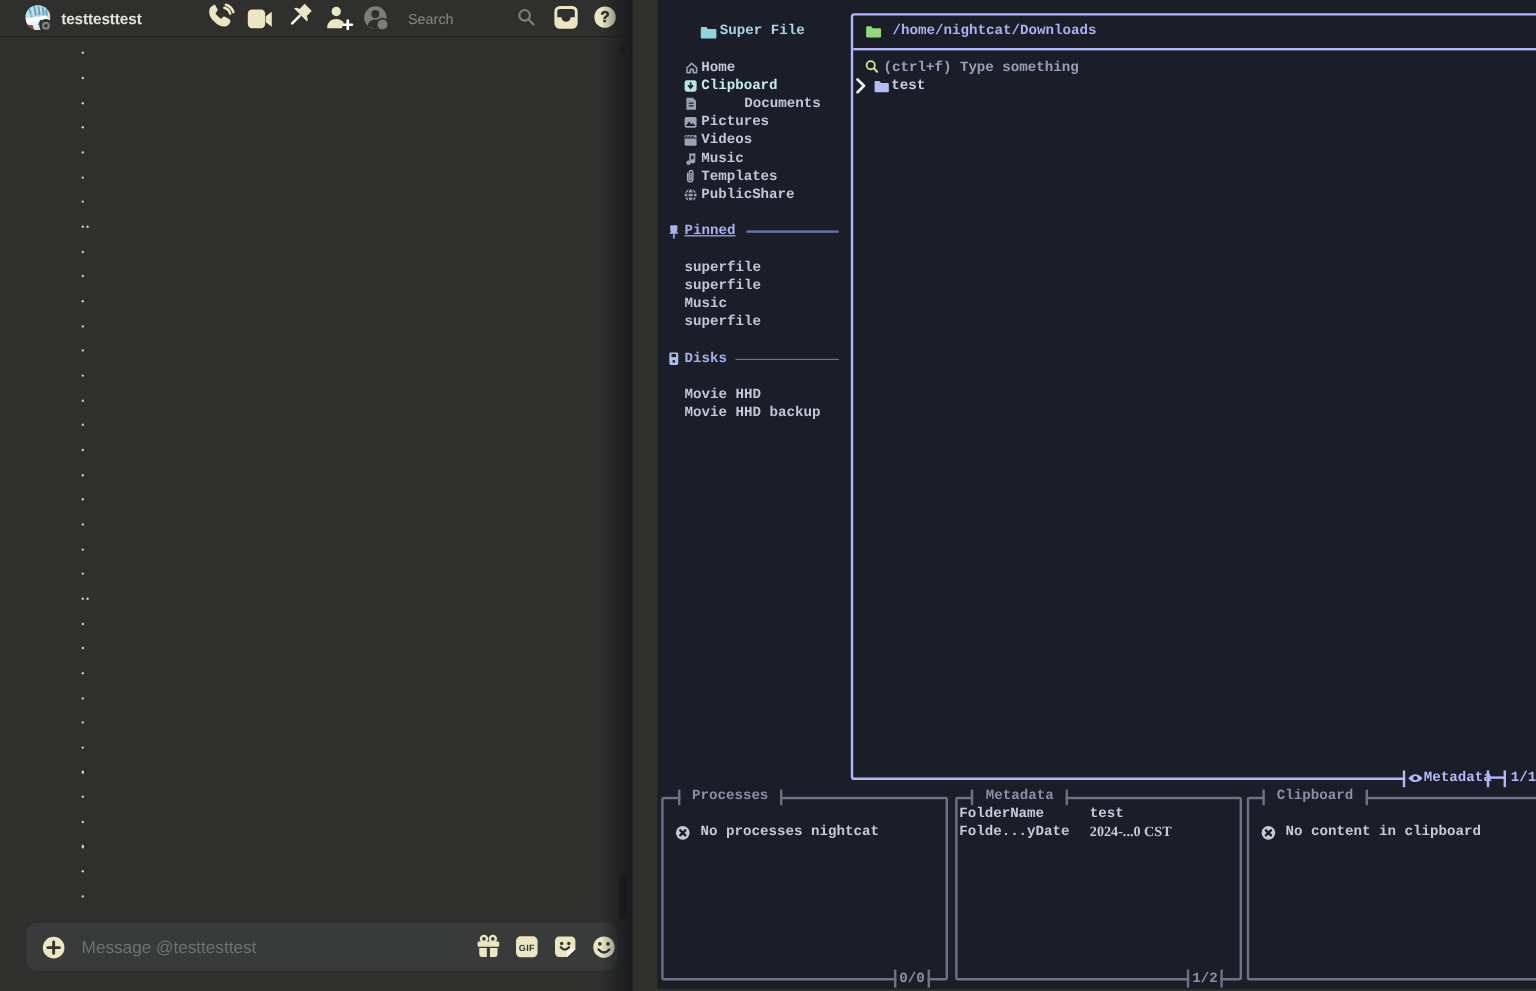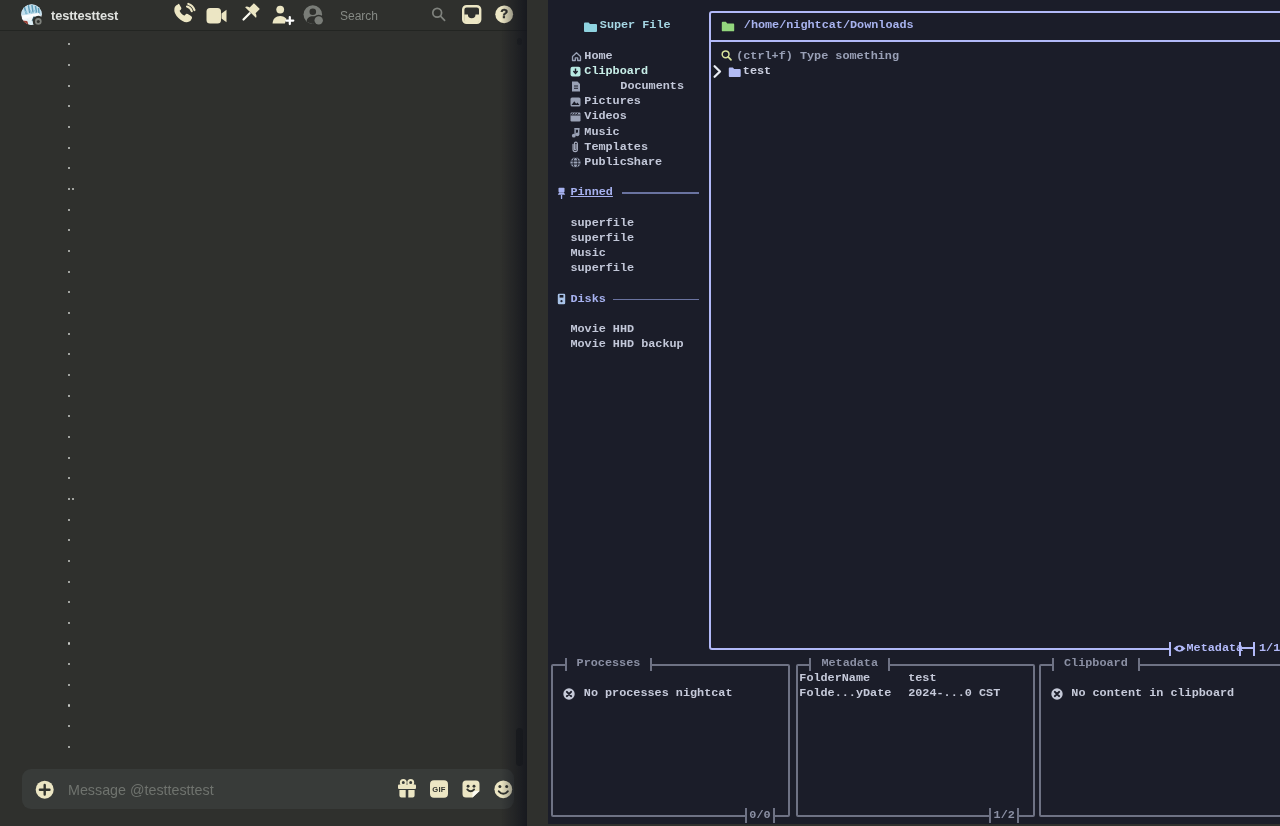--- a/index.html
+++ b/index.html
@@ -260,21 +260,21 @@
         <div class="t" style="left:201.3px;top:807.75px;color:#8b90a4;">0/0</div>
         <div class="abs" style="left:225.0px;top:808.3px;width:2px;height:15.0px;background:#6e7284;"></div>
 <div class="abs" style="left:248.2px;top:663.5px;width:238.8px;height:153.0px;border:2px solid #6e7284;border-radius:2px;box-sizing:border-box;"></div>
         <div class="abs" style="left:263.4px;top:657.5px;width:76.6px;height:14px;background:#1b1d29;"></div>
         <div class="abs" style="left:261.4px;top:657.8px;width:2px;height:13.5px;background:#6e7284;"></div>
         <div class="t" style="left:273.4px;top:655.95px;color:#8b90a4;">Metadata</div>
         <div class="abs" style="left:340.0px;top:657.8px;width:2px;height:13.5px;background:#6e7284;"></div>
 <div class="t" style="left:251.3px;top:671.13px;color:#c6cada;">FolderName</div>
 <div class="t" style="left:360.2px;top:671.13px;color:#c6cada;">test</div>
 <div class="t" style="left:251.3px;top:686.31px;color:#c6cada;">Folde...yDate</div>
-<div class="t" style="left:360.2px;top:686.31px;color:#c6cada;">2024-...0 CST</div>
+<div class="t" style="left:360.2px;top:686.31px;color:#c6cada;font-family:Liberation Serif, serif;">2024-...0 CST</div>
 <div class="abs" style="left:443.1px;top:808.3px;width:26.2px;height:15px;background:#1b1d29;"></div>
         <div class="abs" style="left:441.1px;top:808.3px;width:2px;height:15.0px;background:#6e7284;"></div>
         <div class="t" style="left:445.6px;top:807.75px;color:#8b90a4;">1/2</div>
         <div class="abs" style="left:469.3px;top:808.3px;width:2px;height:15.0px;background:#6e7284;"></div>
 <div class="abs" style="left:491.0px;top:663.5px;width:253.5px;height:153.0px;border:2px solid #6e7284;border-radius:2px;box-sizing:border-box;"></div>
         <div class="abs" style="left:506.0px;top:657.5px;width:83.7px;height:14px;background:#1b1d29;"></div>
         <div class="abs" style="left:504.0px;top:657.8px;width:2px;height:13.5px;background:#6e7284;"></div>
         <div class="t" style="left:516.0px;top:655.95px;color:#8b90a4;">Clipboard</div>
         <div class="abs" style="left:589.7px;top:657.8px;width:2px;height:13.5px;background:#6e7284;"></div>
 <svg width="12" height="12" viewBox="0 0 12 12" style="left:503.0px;top:687.9px;">

